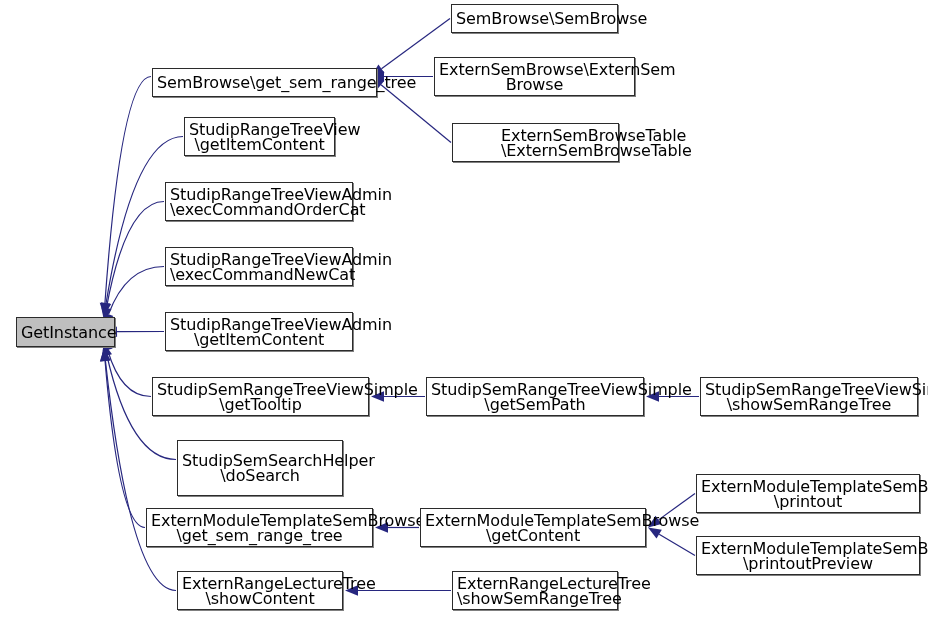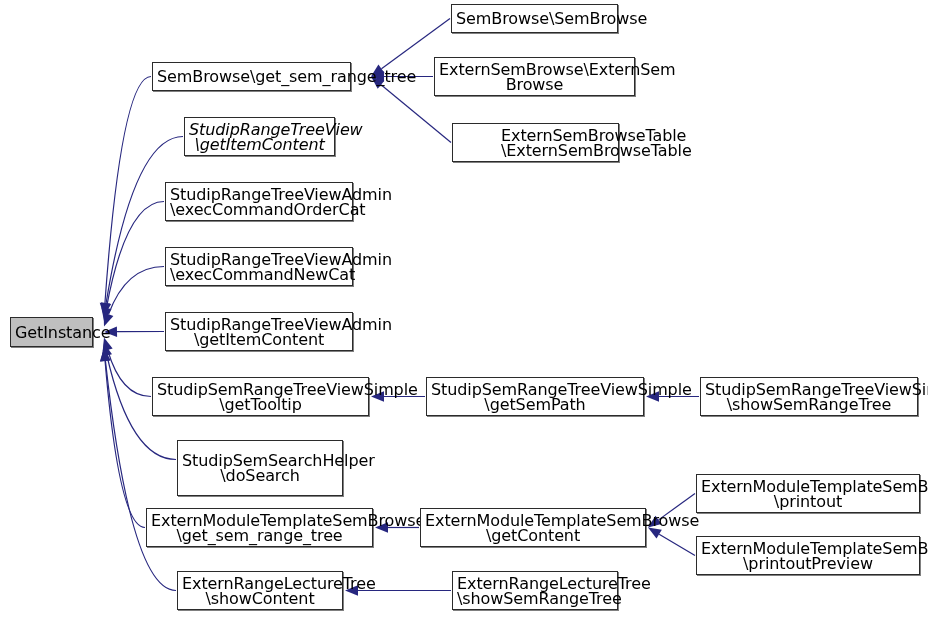--- a/index.html
+++ b/index.html
@@ -85,28 +85,28 @@
       <path d="M 419 527.5 L 388 527.5" fill="none" stroke="#27277f" stroke-width="1.2"></path>
       <polygon points="375,527.5 388,522.3 388,532.7" fill="#27277f"></polygon>
       <path d="M 695 493.5 L 658.5329173402662 519.8804427751267" fill="none" stroke="#27277f" stroke-width="1.2"></path>
       <polygon points="648,527.5 655.4850944503169,515.6672758390201 661.5807402302155,524.0936097112332" fill="#27277f"></polygon>
       <path d="M 695 555.5 L 659.1683200708138 534.1534672762295" fill="none" stroke="#27277f" stroke-width="1.2"></path>
       <polygon points="648,527.5 661.8297069813057,529.6861392479041 656.506933160322,538.620795304555" fill="#27277f"></polygon>
       <path d="M 451 590.5 L 358 590.5" fill="none" stroke="#27277f" stroke-width="1.2"></path>
       <polygon points="345,590.5 358,585.3 358,595.7" fill="#27277f"></polygon>
     </svg>
   <div id="node-layer">
-      <div class="node highlight" style="left: 10px; top: 317px; width: 83px; height: 30px;"><span class="node-label">GetInstance</span></div>
-      <div class="node" style="left: 152px; top: 62px; width: 199px; height: 29px;"><span class="node-label">SemBrowse\get_sem_range_tree</span></div>
+      <div class="node highlight" style="left: 16px; top: 317px; width: 99px; height: 30px;"><span class="node-label">GetInstance</span></div>
+      <div class="node" style="left: 152px; top: 68px; width: 225px; height: 29px;"><span class="node-label">SemBrowse\get_sem_range_tree</span></div>
       <div class="node" style="left: 451px; top: 4px; width: 167px; height: 29px;"><span class="node-label">SemBrowse\SemBrowse</span></div>
       <div class="node" style="left: 434px; top: 57px; width: 201px; height: 39px;"><span class="node-label">ExternSemBrowse\ExternSem
 Browse</span></div>
       <div class="node" style="left: 452px; top: 123px; width: 167px; height: 39px; padding-left: 44px;"><span class="node-label">ExternSemBrowseTable
 \ExternSemBrowseTable</span></div>
-      <div class="node" style="left: 184px; top: 117px; width: 151px; height: 39px; font-style: italic;"><span class="node-label">StudipRangeTreeView
+      <div class="node" style="left: 184px; top: 117px; width: 151px; height: 39px;"><span class="node-label">StudipRangeTreeView
 \getItemContent</span></div>
       <div class="node" style="left: 165px; top: 182px; width: 188px; height: 39px;"><span class="node-label">StudipRangeTreeViewAdmin
 \execCommandOrderCat</span></div>
       <div class="node" style="left: 165px; top: 247px; width: 188px; height: 39px;"><span class="node-label">StudipRangeTreeViewAdmin
 \execCommandNewCat</span></div>
       <div class="node" style="left: 165px; top: 312px; width: 188px; height: 39px;"><span class="node-label">StudipRangeTreeViewAdmin
 \getItemContent</span></div>
       <div class="node" style="left: 152px; top: 377px; width: 217px; height: 39px;"><span class="node-label">StudipSemRangeTreeViewSimple
 \getTooltip</span></div>
       <div class="node" style="left: 426px; top: 377px; width: 218px; height: 39px;"><span class="node-label">StudipSemRangeTreeViewSimple

